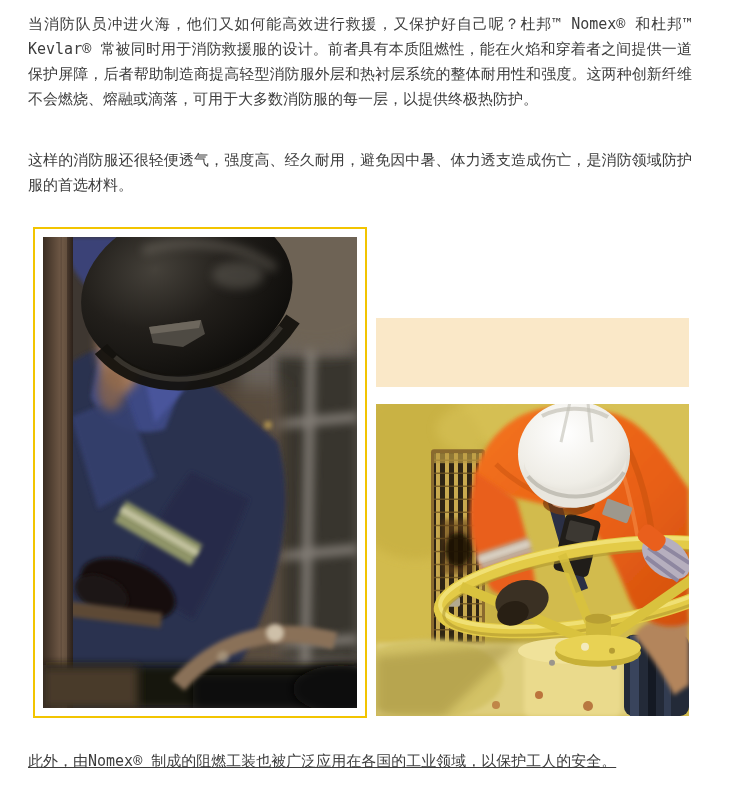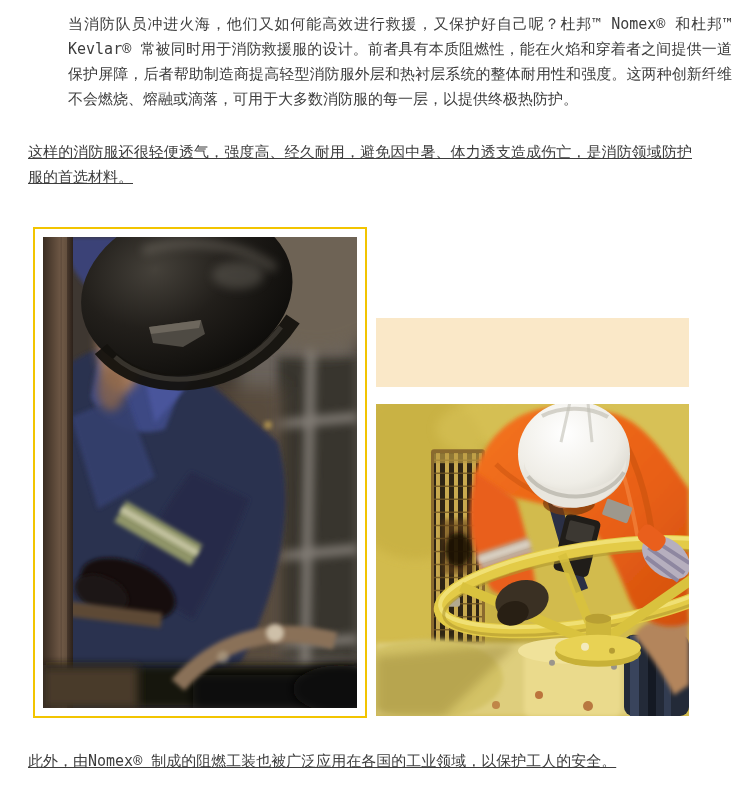--- a/index.html
+++ b/index.html
@@ -2,22 +2,22 @@
 <html><head>
 <meta charset="utf-8">
 <style>
   html,body{margin:0;padding:0;}
   body{
     width:745px;height:785px;position:relative;background:#ffffff;overflow:hidden;
     font-family:"DejaVu Sans Mono","Liberation Mono",monospace;
     color:#3d3d3d;
   }
   .para{position:absolute;left:28px;width:664px;margin:0;font-size:15px;line-height:25px;text-align:justify;}
-  #p1{top:12px;margin-left:40px;}
-  #p2{top:140px;text-decoration:underline;}
+  #p1{top:12px;}
+  #p2{top:148px;}
   #p3{top:749px;width:700px;text-decoration:underline;}
   .figure-left{
     position:absolute;left:33px;top:227px;width:314px;height:471px;
     border:2px solid #f2c400;padding:8px;background:#ffffff;box-sizing:content-box;
   }
   .highlight-block{
     position:absolute;left:376px;top:318px;width:313px;height:69px;background:#fae8c8;
   }
   .figure-right{position:absolute;left:376px;top:404px;width:313px;height:312px;}
   .photo-svg{display:block;width:100%;height:100%;}

